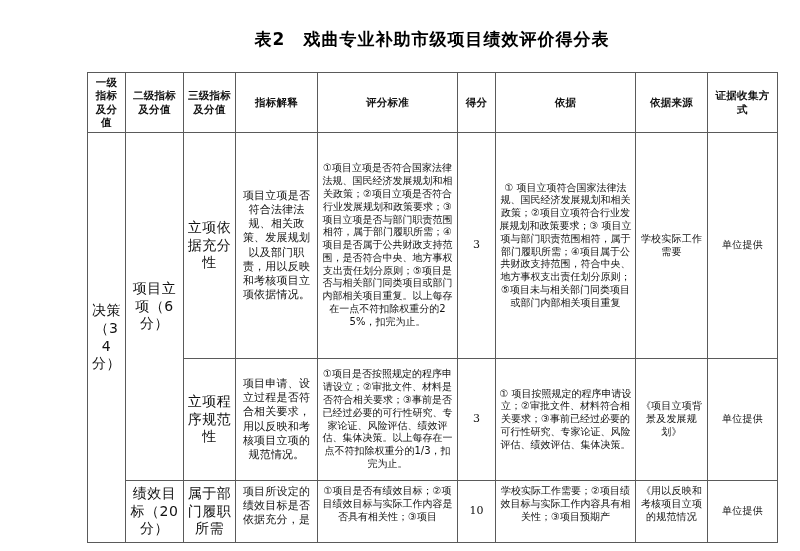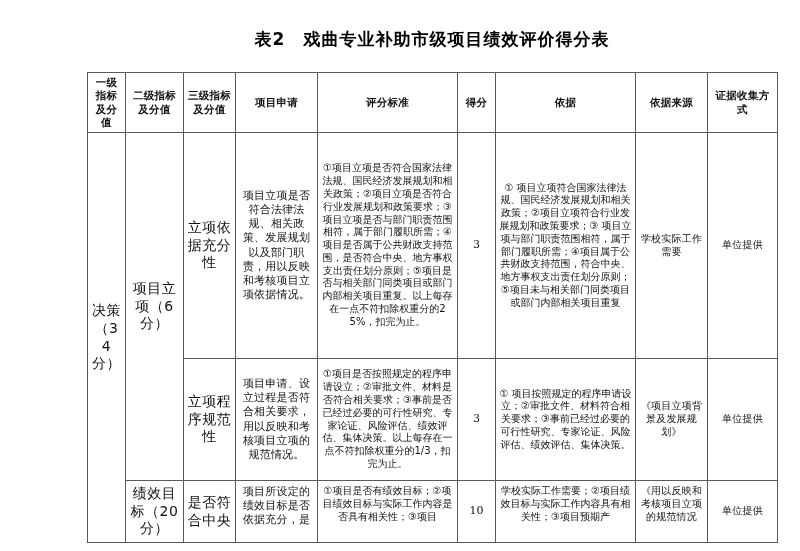--- a/index.html
+++ b/index.html
@@ -143,21 +143,21 @@
           <col class="c-score">
           <col class="c-base">
         <col class="c-src">
           <col class="c-coll">
       </colgroup>
       <thead>
         <tr>
           <th>一级指标及分值</th>
           <th>二级指标及分值</th>
           <th>三级指标及分值</th>
-          <th>项目申请</th>
+          <th>指标解释</th>
           <th>评分标准</th>
           <th>得分</th>
           <th>依据</th>
           <th>依据来源</th>
           <th>证据收集方式</th>
         </tr>
       </thead>
       <tbody>
 
         <tr class="row-1">
@@ -177,21 +177,21 @@
           <td class="cell-exp">项目申请、设立过程是否符合相关要求，用以反映和考核项目立项的规范情况。</td>
           <td class="cell-crit">①项目是否按照规定的程序申请设立；②审批文件、材料是否符合相关要求；③事前是否已经过必要的可行性研究、专家论证、风险评估、绩效评估、集体决策。以上每存在一点不符扣除权重分的1/3，扣完为止。</td>
           <td class="cell-score">3</td>
           <td class="cell-base">① 项目按照规定的程序申请设立；②审批文件、材料符合相关要求；③事前已经过必要的可行性研究、专家论证、风险评估、绩效评估、集体决策。</td>
           <td class="cell-src">《项目立项背景及发展规划》</td>
           <td class="cell-coll">单位提供</td>
         </tr>
 
         <tr class="row-3">
           <td class="cell-l2">绩效目标（20分）</td>
-          <td class="cell-l3">是否符合中央</td>
+          <td class="cell-l3">属于部门履职所需</td>
           <td class="cell-exp">项目所设定的绩效目标是否依据充分，是</td>
           <td class="cell-crit">①项目是否有绩效目标；②项目绩效目标与实际工作内容是否具有相关性；③项目</td>
           <td class="cell-score">10</td>
           <td class="cell-base">学校实际工作需要；②项目绩效目标与实际工作内容具有相关性；③项目预期产</td>
           <td class="cell-src">《用以反映和考核项目立项的规范情况</td>
           <td class="cell-coll">单位提供</td>
         </tr>
 
       </tbody>
     </table>

